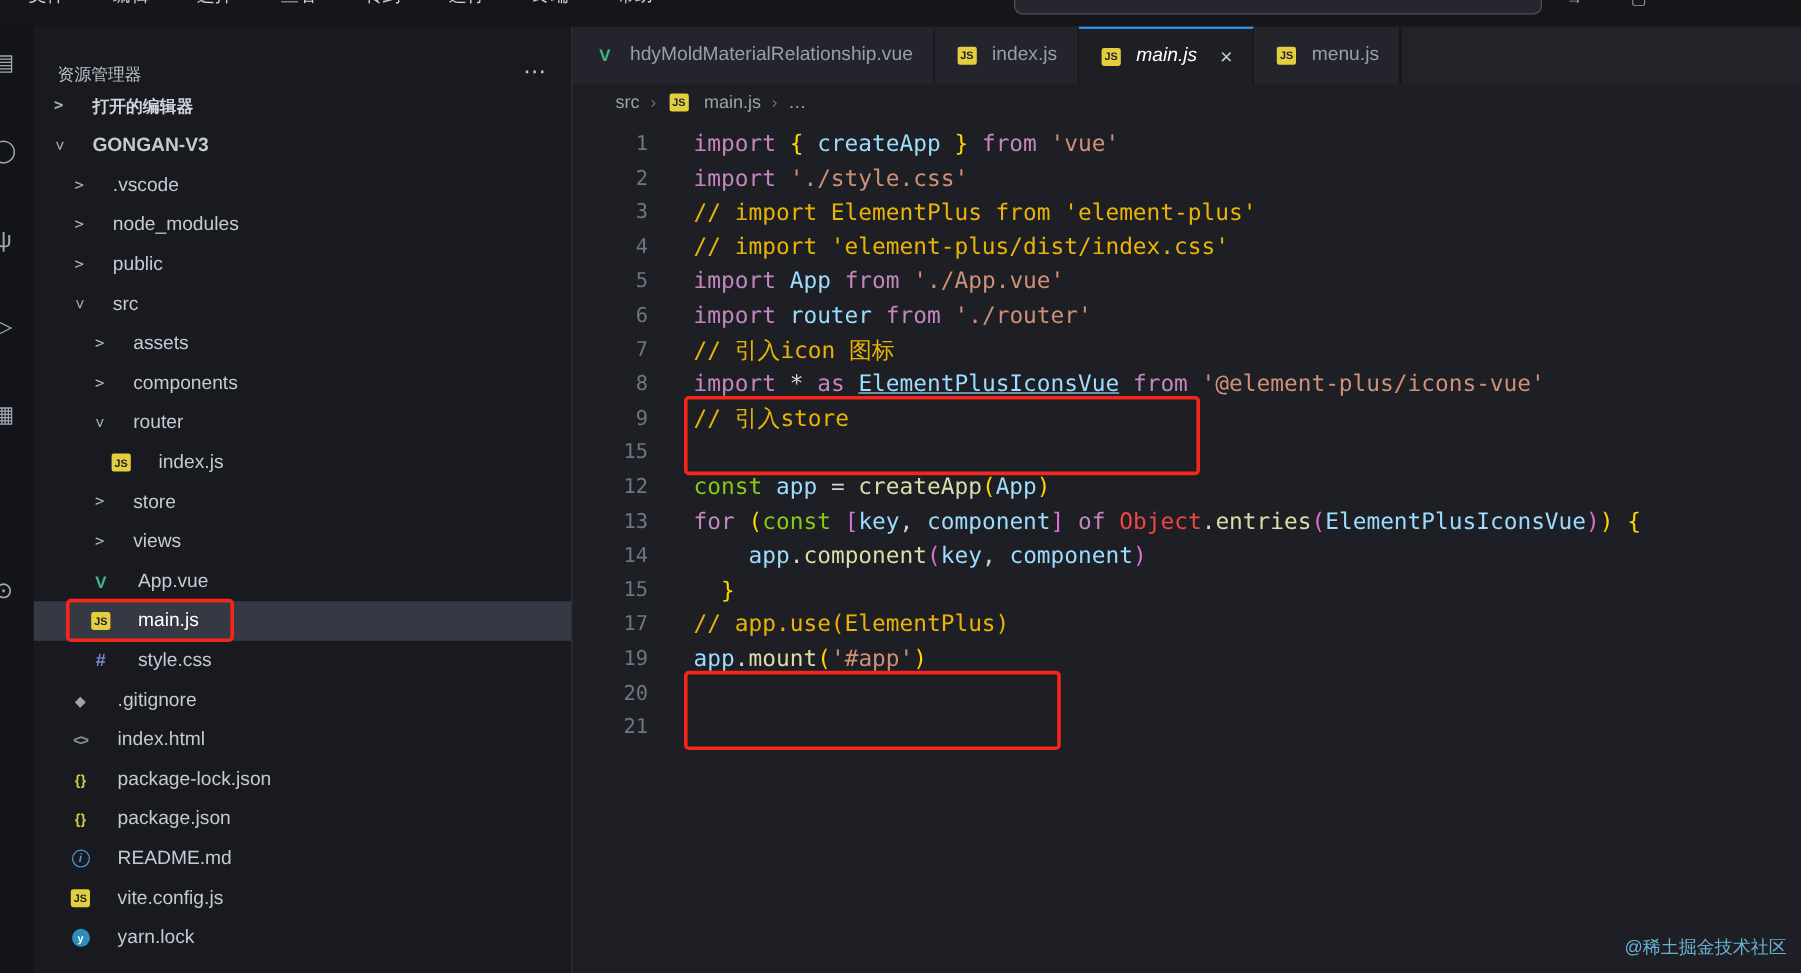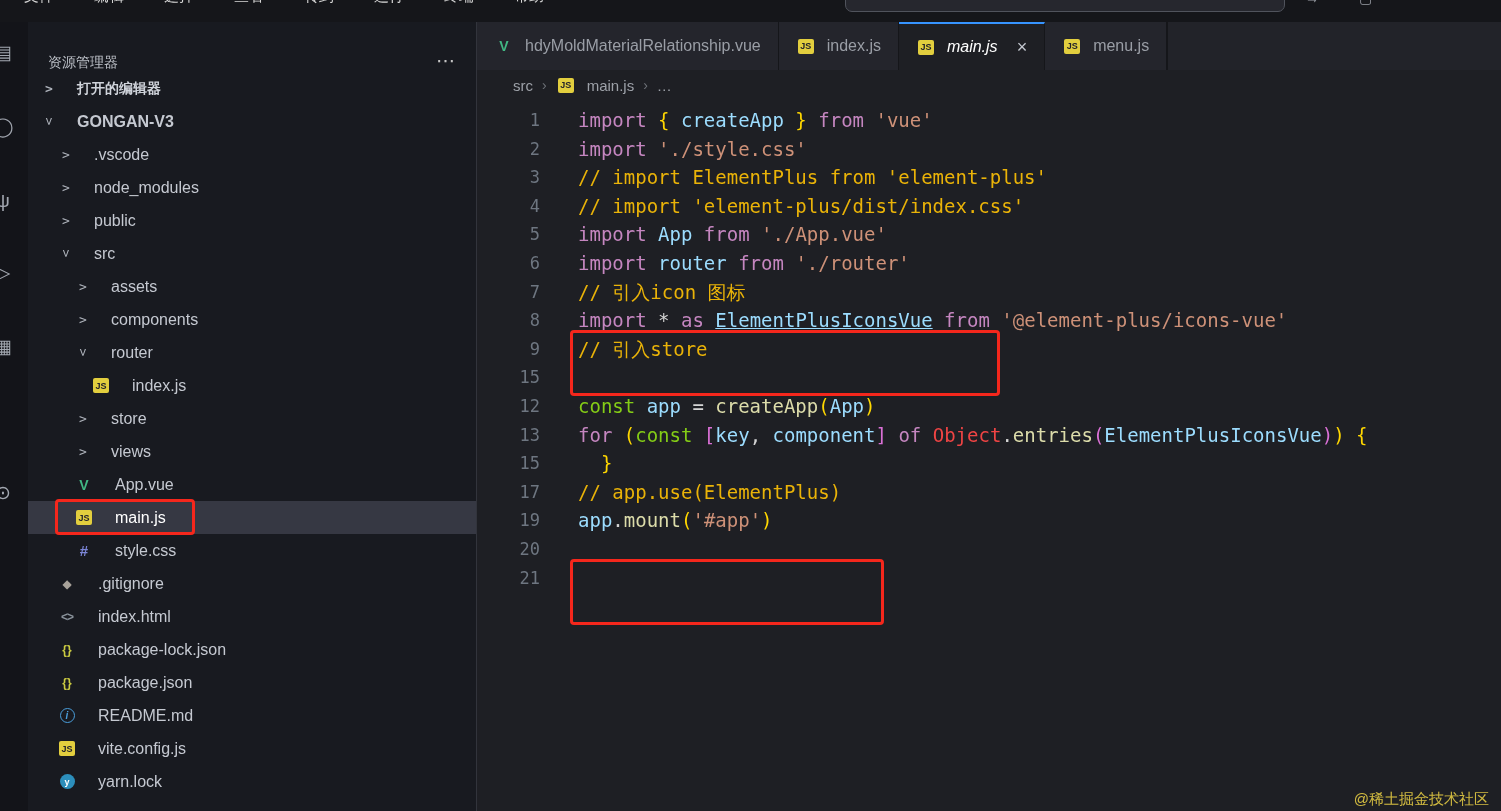--- a/index.html
+++ b/index.html
@@ -62,21 +62,21 @@
   .tk-com{color:#eab308}
   .tk-var{color:#9cdcfe}
   .tk-varu{color:#9cdcfe;text-decoration:underline}
   .tk-fn{color:#dcdcaa}
   .tk-cl{color:#ef4444}
   .tk-pln{color:#d4d4d4}
   .tk-b1{color:#ffd700}
   .tk-b2{color:#da70d6}
   .rbox{position:absolute;border:3px solid #f5271c;border-radius:4px;pointer-events:none}
 
-  .watermark{position:absolute;right:12px;bottom:2px;color:#fde047;font-size:15px;opacity:.8;z-index:6}
+  .watermark{position:absolute;right:12px;bottom:12px;color:#7dd3fc;font-size:15px;opacity:.8;z-index:6}
 </style>
 </head>
 <body>
 
 <div class="window">
 
   <div class="titlebar">
     <div class="menu-row">
         <span class="menu-item">文件</span>
         <span class="menu-item">编辑</span>
@@ -302,20 +302,24 @@
         </div>
         <div class="cl-line">
           <span class="gut">12</span>
           <span class="ltx"><span class="tk-kw2">const </span><span class="tk-var">app</span><span class="tk-pln"> = </span><span class="tk-fn">createApp</span><span class="tk-b1">(</span><span class="tk-var">App</span><span class="tk-b1">)</span></span>
         </div>
         <div class="cl-line">
           <span class="gut">13</span>
           <span class="ltx"><span class="tk-kw">for </span><span class="tk-b1">(</span><span class="tk-kw2">const </span><span class="tk-b2">[</span><span class="tk-var">key</span><span class="tk-pln">, </span><span class="tk-var">component</span><span class="tk-b2">]</span><span class="tk-pln"> </span><span class="tk-kw">of</span><span class="tk-pln"> </span><span class="tk-cl">Object</span><span class="tk-pln">.</span><span class="tk-fn">entries</span><span class="tk-b2">(</span><span class="tk-var">ElementPlusIconsVue</span><span class="tk-b2">)</span><span class="tk-b1">)</span><span class="tk-pln"> </span><span class="tk-b1">{</span></span>
         </div>
         <div class="cl-line">
+          <span class="gut">14</span>
+          <span class="ltx"><span class="tk-pln">    </span><span class="tk-var">app</span><span class="tk-pln">.</span><span class="tk-fn">component</span><span class="tk-b2">(</span><span class="tk-var">key</span><span class="tk-pln">, </span><span class="tk-var">component</span><span class="tk-b2">)</span></span>
+        </div>
+        <div class="cl-line">
           <span class="gut">15</span>
           <span class="ltx"><span class="tk-pln">  </span><span class="tk-b1">}</span></span>
         </div>
         <div class="cl-line">
           <span class="gut">17</span>
           <span class="ltx"><span class="tk-com">// app.use(ElementPlus)</span></span>
         </div>
         <div class="cl-line">
           <span class="gut">19</span>
           <span class="ltx"><span class="tk-var">app</span><span class="tk-pln">.</span><span class="tk-fn">mount</span><span class="tk-b1">(</span><span class="tk-str">'#app'</span><span class="tk-b1">)</span></span>

